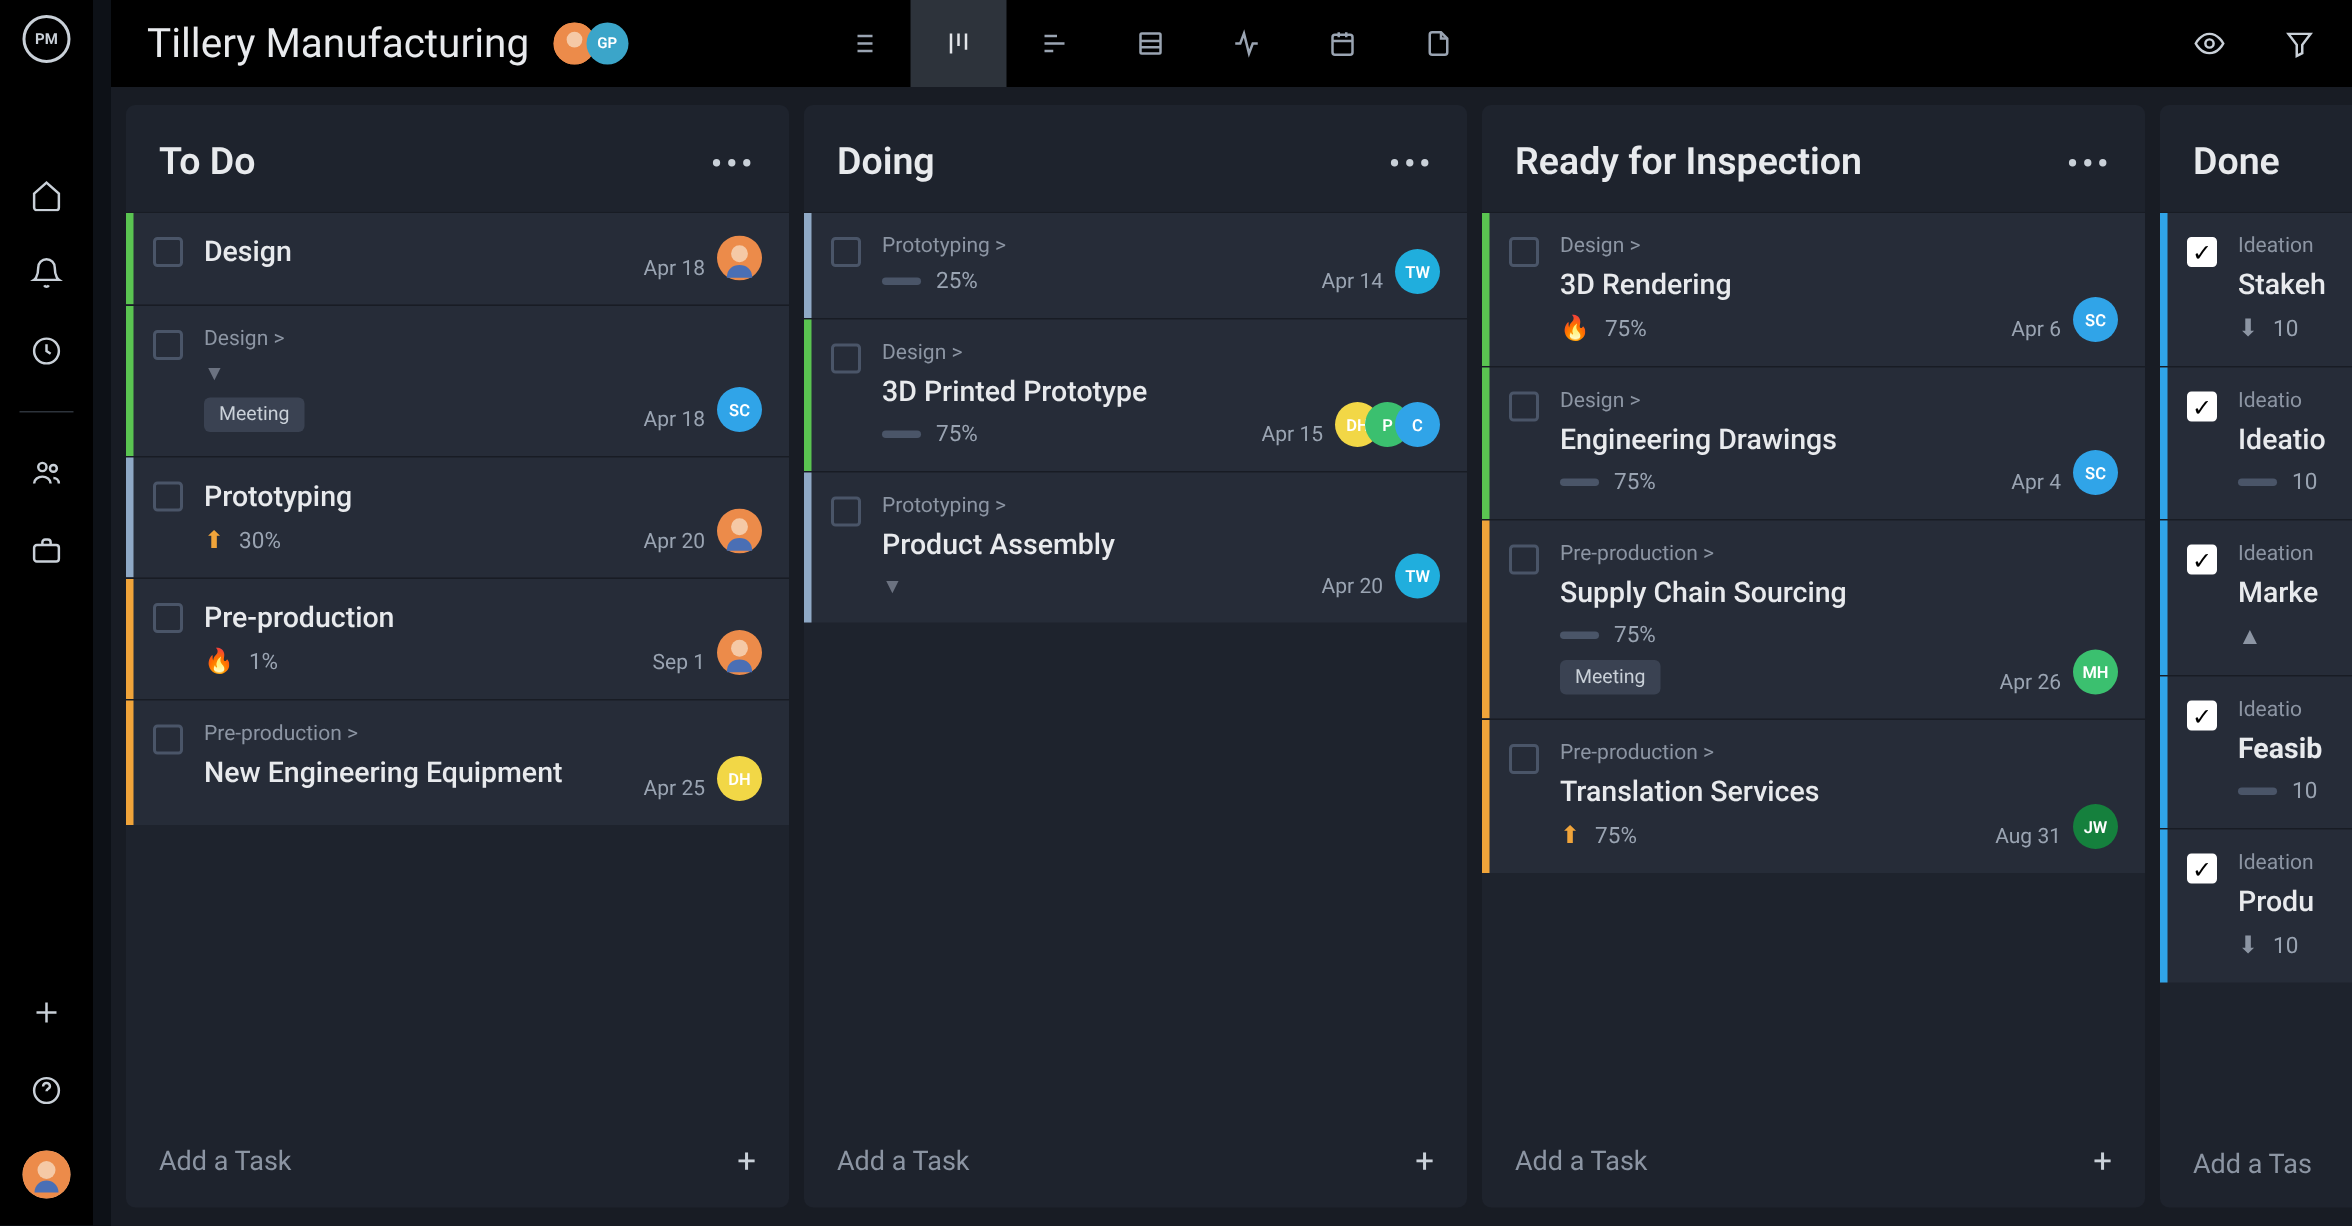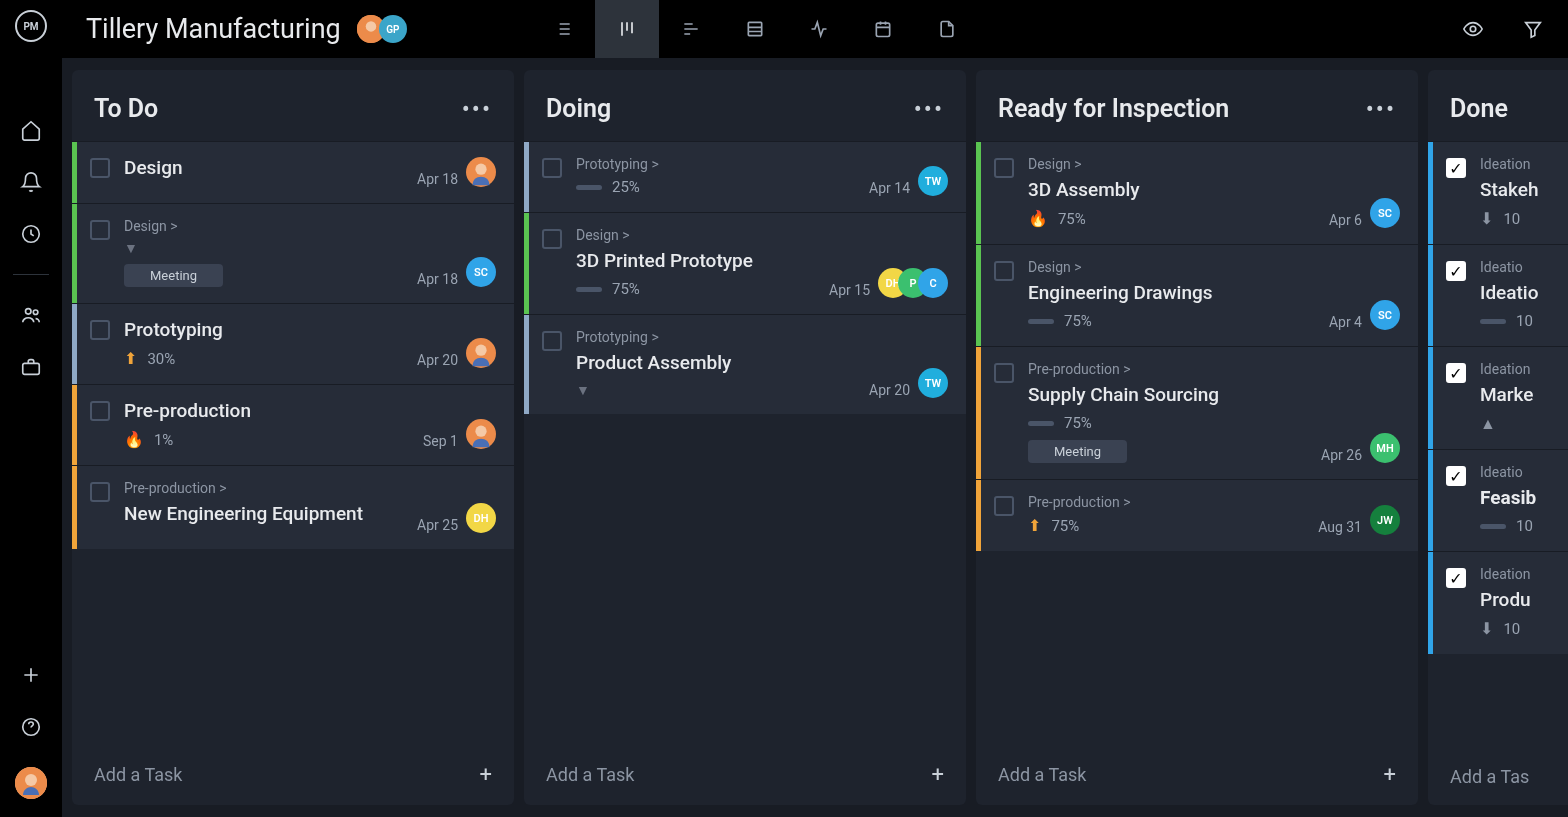--- a/index.html
+++ b/index.html
@@ -4,21 +4,21 @@
 <style>
 * { box-sizing: border-box; margin: 0; padding: 0; }
 body {
   font-family: -apple-system, BlinkMacSystemFont, "Segoe UI", Roboto, sans-serif;
   background: #0d1117;
   color: #e4e6ea;
   overflow: hidden;
   width: 1568px;
   height: 817px;
 }
-.app { display: flex; height: 100%; }
+.app { display: flex; height: 100%; gap: 12px; }
 .left-rail {
   width: 62px;
   background: #000;
   display: flex;
   flex-direction: column;
   align-items: center;
   padding-top: 10px;
   gap: 28px;
   flex-shrink: 0;
 }
@@ -231,21 +231,21 @@
   color: #fff;
 }
 .card .avatars-row { display: flex; }
 .card .avatars-row .card-avatar { margin-left: -10px; }
 .card .avatars-row .card-avatar:first-child { margin-left: 0; }
 .card .tag {
   display: inline-block;
   background: #3a4252;
   color: #c9d0d8;
   font-size: 13px;
-  padding: 4px 26px;
+  padding: 4px 10px;
   border-radius: 4px;
   margin-top: 8px;
 }
 .card .expand {
   color: #6b7280;
   font-size: 14px;
   margin-top: 4px;
 }
 .add-task {
   display: flex;
@@ -578,21 +578,21 @@
     <h2>Ready for Inspection</h2>
     <span class="more">•••</span>
   </div>
           <div class="cards">
             <div class="card">
       <div class="stripe" style="background:#5ac451"></div>
       <div class="card-inner">
         <div class="checkbox "></div>
         <div class="content">
           <div class="crumb">Design &gt;</div>
-          <div class="title ">3D Assembly</div>
+          <div class="title ">3D Rendering</div>
           <div class="progress-row">
                     <span class="prio-icon">🔥</span>
                     <span class="pct">75%</span>
                   </div>
 
         </div>
         <div class="meta">
           <div class="date">Apr 6</div>
           <div class="card-avatar" style="background:#30a4e8">SC</div>
         </div>
@@ -635,20 +635,21 @@
           <div class="card-avatar" style="background:#3bc06f">MH</div>
         </div>
       </div>
     </div>
             <div class="card">
       <div class="stripe" style="background:#f0a43a"></div>
       <div class="card-inner">
         <div class="checkbox "></div>
         <div class="content">
           <div class="crumb">Pre-production &gt;</div>
+          <div class="title ">Translation Services</div>
           <div class="progress-row">
                     <span class="prio-icon" style="color:#f0a43a">⬆</span>
                     <span class="pct">75%</span>
                   </div>
 
         </div>
         <div class="meta">
           <div class="date">Aug 31</div>
           <div class="card-avatar" style="background:#15803d">JW</div>
         </div>

